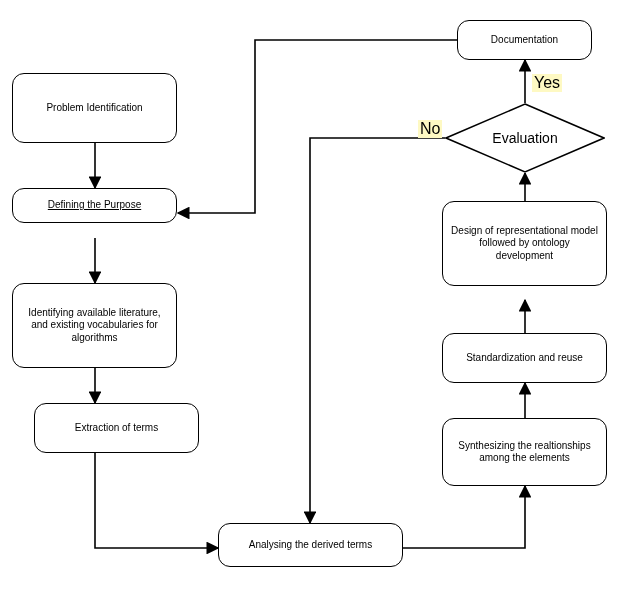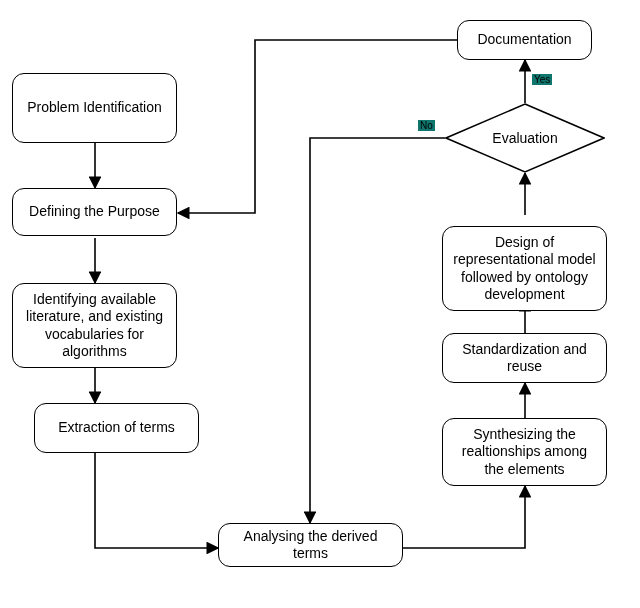--- a/index.html
+++ b/index.html
@@ -18,41 +18,41 @@
     position: absolute;
     border: 1.5px solid #000;
     border-radius: 12px;
     background: #fff;
     display: flex;
     align-items: center;
     justify-content: center;
     text-align: center;
     padding: 6px 8px;
     box-sizing: border-box;
-    font-size: 14px;
+    font-size: 10px;
     line-height: 1.25;
   }
   .diamond {
     position: absolute;
     background: #fff;
   }
   .diamond svg { display: block; }
   .diamond .dlabel {
     position: absolute;
     left: 0; top: 0; right: 0; bottom: 0;
     display: flex;
     align-items: center;
     justify-content: center;
     font-size: 14px;
     text-align: center;
   }
   .edge-label {
     position: absolute;
-    font-size: 10px;
-    background: #0f766e;
+    font-size: 16px;
+    background: #fef9c3;
     padding: 0 2px;
   }
   svg.arrows {
     position: absolute;
     left: 0; top: 0;
     width: 640px;
     height: 608px;
     pointer-events: none;
   }
 </style>
@@ -90,21 +90,21 @@
       <path d="M 445 138 L 310 138 L 310 523"></path>
 
       <path d="M 457 40 L 255 40 L 255 213 L 178 213"></path>
     </g>
   </svg>
 
   <div class="box" style="left:12px; top:73px; width:165px; height:70px;">
     <span>Problem Identification</span>
   </div>
 
-  <div class="box" style="left:12px; top:188px; width:165px; height:48px;">
+  <div class="box" style="left:12px; top:188px; width:165px; height:35px;text-decoration:underline;">
     <span>Defining the Purpose</span>
   </div>
 
   <div class="box" style="left:12px; top:283px; width:165px; height:85px;">
     <span>Identifying available literature, and existing vocabularies for algorithms</span>
   </div>
 
   <div class="box" style="left:12px; top:403px; width:165px; height:50px;margin-left:22px;">
     <span>Extraction of terms</span>
   </div>
@@ -114,21 +114,21 @@
   </div>
 
   <div class="box" style="left:442px; top:418px; width:165px; height:68px;">
     <span>Synthesizing the realtionships among the elements</span>
   </div>
 
   <div class="box" style="left:442px; top:333px; width:165px; height:50px;">
     <span>Standardization and reuse</span>
   </div>
 
-  <div class="box" style="left:442px; top:226px; width:165px; height:85px;">
+  <div class="box" style="left:442px; top:201px; width:165px; height:85px;">
     <span>Design of representational model followed by ontology development</span>
   </div>
 
   <div class="diamond" style="left:445px; top:103px; width:160px; height:70px;">
     <svg width="160" height="70" viewBox="0 0 160 70">
       <polygon points="80,1 159,35 80,69 1,35" fill="#fff" stroke="#000" stroke-width="1.5"></polygon>
     </svg>
     <div class="dlabel">
       <span>Evaluation</span>
     </div>

